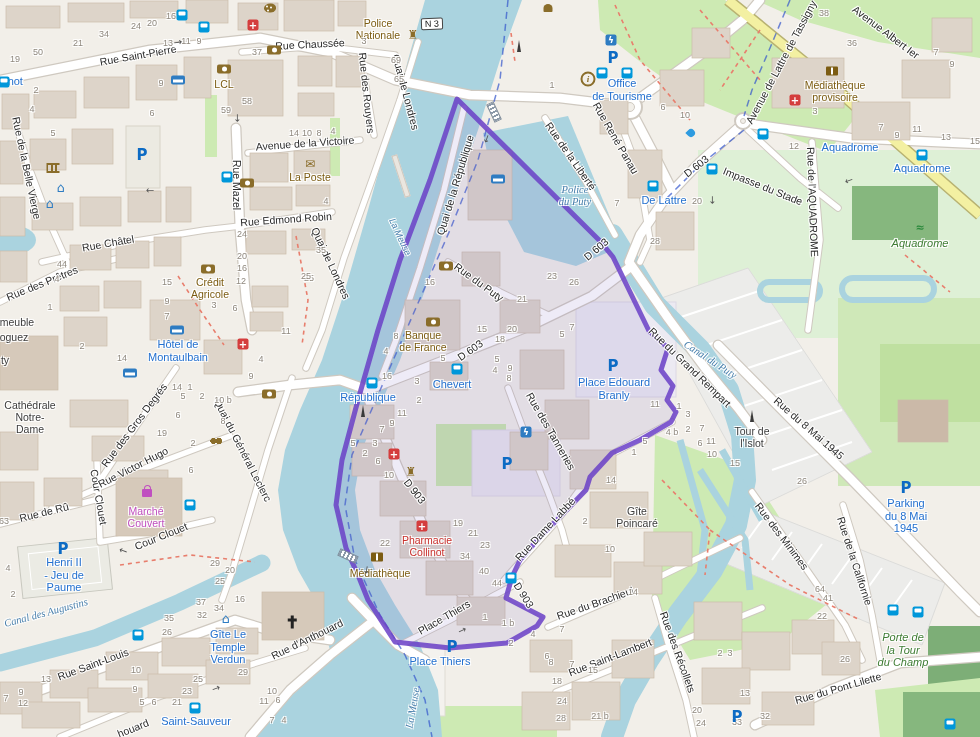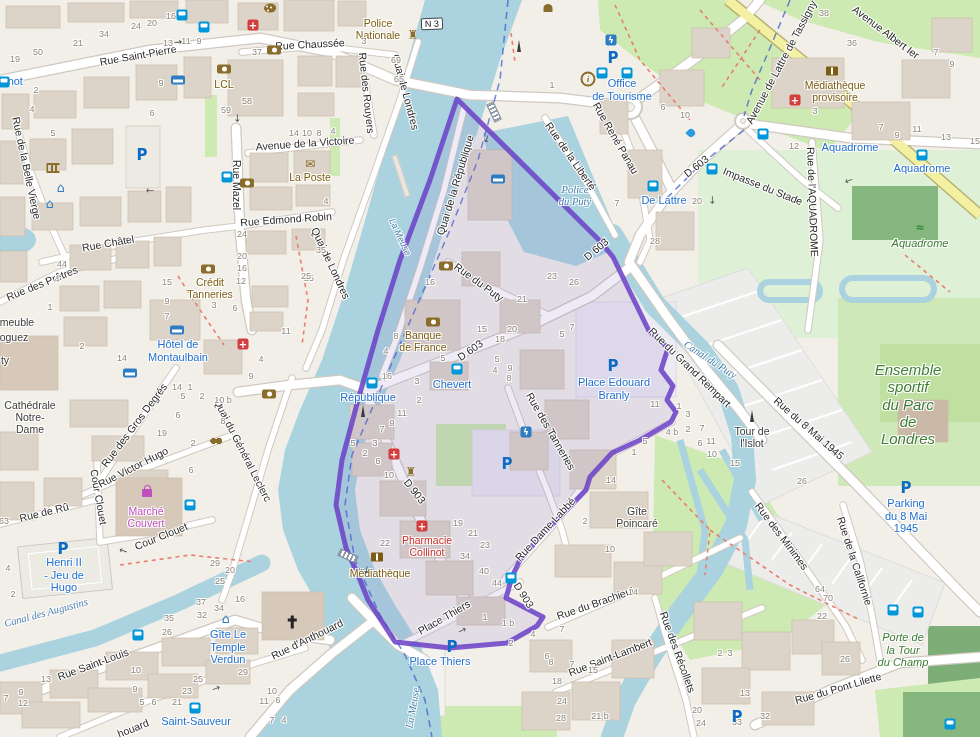--- a/index.html
+++ b/index.html
@@ -317,54 +317,50 @@
       <div class="lbl dk" style="left: 17px; top: 322px; transform: translate(-50%, -50%);">meuble</div>
       <div class="lbl dk" style="left: 14px; top: 337px; transform: translate(-50%, -50%);">oguez</div>
       <div class="lbl dk" style="left: 5px; top: 360px; transform: translate(-50%, -50%);">ty</div>
       <div class="lbl dk" style="left: 752px; top: 437px; transform: translate(-50%, -50%);">Tour de
 l'Islot</div>
       <div class="lbl dk" style="left: 637px; top: 517px; transform: translate(-50%, -50%);">Gîte
 Poincaré</div>
       <div class="lbl park" style="left: 903px; top: 650px; transform: translate(-50%, -50%);">Porte de
 la Tour
 du Champ</div>
-      <div class="lbl parkbig" style="left: 908px; top: 404px; transform: translate(-50%, -50%);">Ensemble
-sportif
-du Parc
-de Londres</div>
       <div class="lbl park" style="left: 920px; top: 243px; transform: translate(-50%, -50%);">Aquadrome</div>
       <div class="lbl wtr" style="left: 575px; top: 196px; transform: translate(-50%, -50%);">Police
 du Puty</div>
       <div class="lbl wtr" style="left: 710px; top: 360px; transform: translate(-50%, -50%) rotate(33deg);">Canal du Puty</div>
       <div class="lbl wtr" style="left: 46px; top: 613px; transform: translate(-50%, -50%) rotate(-15deg);">Canal des Augustins</div>
       <div class="lbl wtrs" style="left: 400px; top: 237px; transform: translate(-50%, -50%) rotate(65deg);">La Meuse</div>
       <div class="lbl wtr" style="left: 413px; top: 708px; transform: translate(-50%, -50%) rotate(-80deg);">La Meuse</div>
       <div class="lbl dk" style="left: 30px; top: 417px; transform: translate(-50%, -50%);">Cathédrale
 Notre-
 Dame</div>
       <div class="lbl pink" style="left: 146px; top: 517px; transform: translate(-50%, -50%);">Marché
 Couvert</div>
       <div class="lbl poi" style="left: 378px; top: 29px; transform: translate(-50%, -50%);">Police
 Nationale</div>
       <div class="lbl poi" style="left: 310px; top: 177px; transform: translate(-50%, -50%);">La Poste</div>
       <div class="lbl poi" style="left: 224px; top: 84px; transform: translate(-50%, -50%);">LCL</div>
       <div class="lbl poi" style="left: 210px; top: 288px; transform: translate(-50%, -50%);">Crédit
-Tanneries</div>
+Agricole</div>
       <div class="lbl poi" style="left: 423px; top: 341px; transform: translate(-50%, -50%);">Banque
 de France</div>
       <div class="lbl poi" style="left: 380px; top: 573px; transform: translate(-50%, -50%);">Médiathèque</div>
       <div class="lbl poi" style="left: 835px; top: 91px; transform: translate(-50%, -50%);">Médiathèque
 provisoire</div>
       <div class="lbl red" style="left: 427px; top: 546px; transform: translate(-50%, -50%);">Pharmacie
 Collinot</div>
       <div class="lbl pl" style="left: 178px; top: 351px; transform: translate(-50%, -50%);">Hôtel de
 Montaulbain</div>
       <div class="lbl pl" style="left: 64px; top: 575px; transform: translate(-50%, -50%);">Henri II
 - Jeu de
-Hugo</div>
+Paume</div>
       <div class="lbl pl" style="left: 228px; top: 647px; transform: translate(-50%, -50%);">Gîte Le
 Temple
 Verdun</div>
       <div class="lbl pl" style="left: 622px; top: 90px; transform: translate(-50%, -50%); text-align: center;">Office
 de Tourisme</div>
       <div class="lbl pl" style="left: 664px; top: 200px; transform: translate(-50%, -50%);">De Lattre</div>
       <div class="lbl pl" style="left: 850px; top: 147px; transform: translate(-50%, -50%);">Aquadrome</div>
       <div class="lbl pl" style="left: 922px; top: 168px; transform: translate(-50%, -50%);">Aquadrome</div>
       <div class="lbl pl" style="left: 368px; top: 397px; transform: translate(-50%, -50%);">République</div>
       <div class="lbl pl" style="left: 452px; top: 384px; transform: translate(-50%, -50%);">Chevert</div>
@@ -535,21 +531,21 @@
       <div class="lbl num" style="left: 551px; top: 662px; transform: translate(-50%, -50%);">8</div>
       <div class="lbl num" style="left: 562px; top: 629px; transform: translate(-50%, -50%);">7</div>
       <div class="lbl num" style="left: 572px; top: 664px; transform: translate(-50%, -50%);">7</div>
       <div class="lbl num" style="left: 593px; top: 670px; transform: translate(-50%, -50%);">15</div>
       <div class="lbl num" style="left: 557px; top: 681px; transform: translate(-50%, -50%);">18</div>
       <div class="lbl num" style="left: 562px; top: 701px; transform: translate(-50%, -50%);">24</div>
       <div class="lbl num" style="left: 561px; top: 718px; transform: translate(-50%, -50%);">28</div>
       <div class="lbl num" style="left: 600px; top: 716px; transform: translate(-50%, -50%);">21 b</div>
       <div class="lbl num" style="left: 633px; top: 592px; transform: translate(-50%, -50%);">14</div>
       <div class="lbl num" style="left: 820px; top: 589px; transform: translate(-50%, -50%);">64</div>
-      <div class="lbl num" style="left: 828px; top: 598px; transform: translate(-50%, -50%);">70</div>
+      <div class="lbl num" style="left: 828px; top: 598px; transform: translate(-50%, -50%);">41</div>
       <div class="lbl num" style="left: 822px; top: 616px; transform: translate(-50%, -50%);">22</div>
       <div class="lbl num" style="left: 845px; top: 659px; transform: translate(-50%, -50%);">26</div>
       <div class="lbl num" style="left: 720px; top: 653px; transform: translate(-50%, -50%);">2</div>
       <div class="lbl num" style="left: 730px; top: 653px; transform: translate(-50%, -50%);">3</div>
       <div class="lbl num" style="left: 745px; top: 693px; transform: translate(-50%, -50%);">13</div>
       <div class="lbl num" style="left: 765px; top: 716px; transform: translate(-50%, -50%);">32</div>
       <div class="lbl num" style="left: 737px; top: 722px; transform: translate(-50%, -50%);">33</div>
       <div class="lbl num" style="left: 697px; top: 710px; transform: translate(-50%, -50%);">20</div>
       <div class="lbl num" style="left: 701px; top: 723px; transform: translate(-50%, -50%);">24</div>
       <div class="ic g ic-bus" style="left: 182px; top: 15px; transform: translate(-50%, -50%);"></div>

